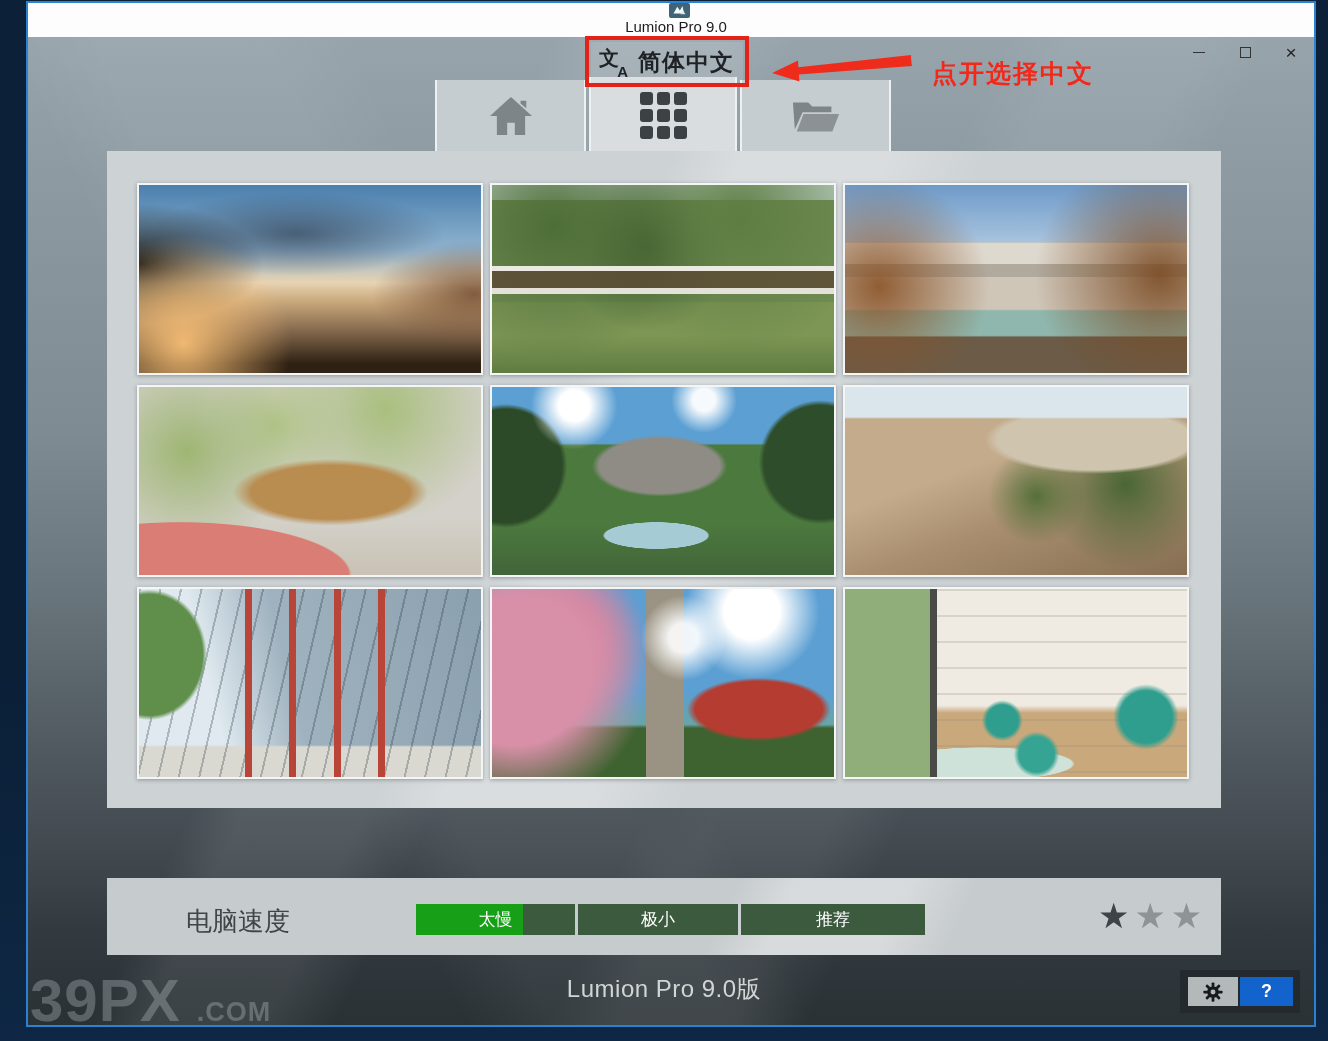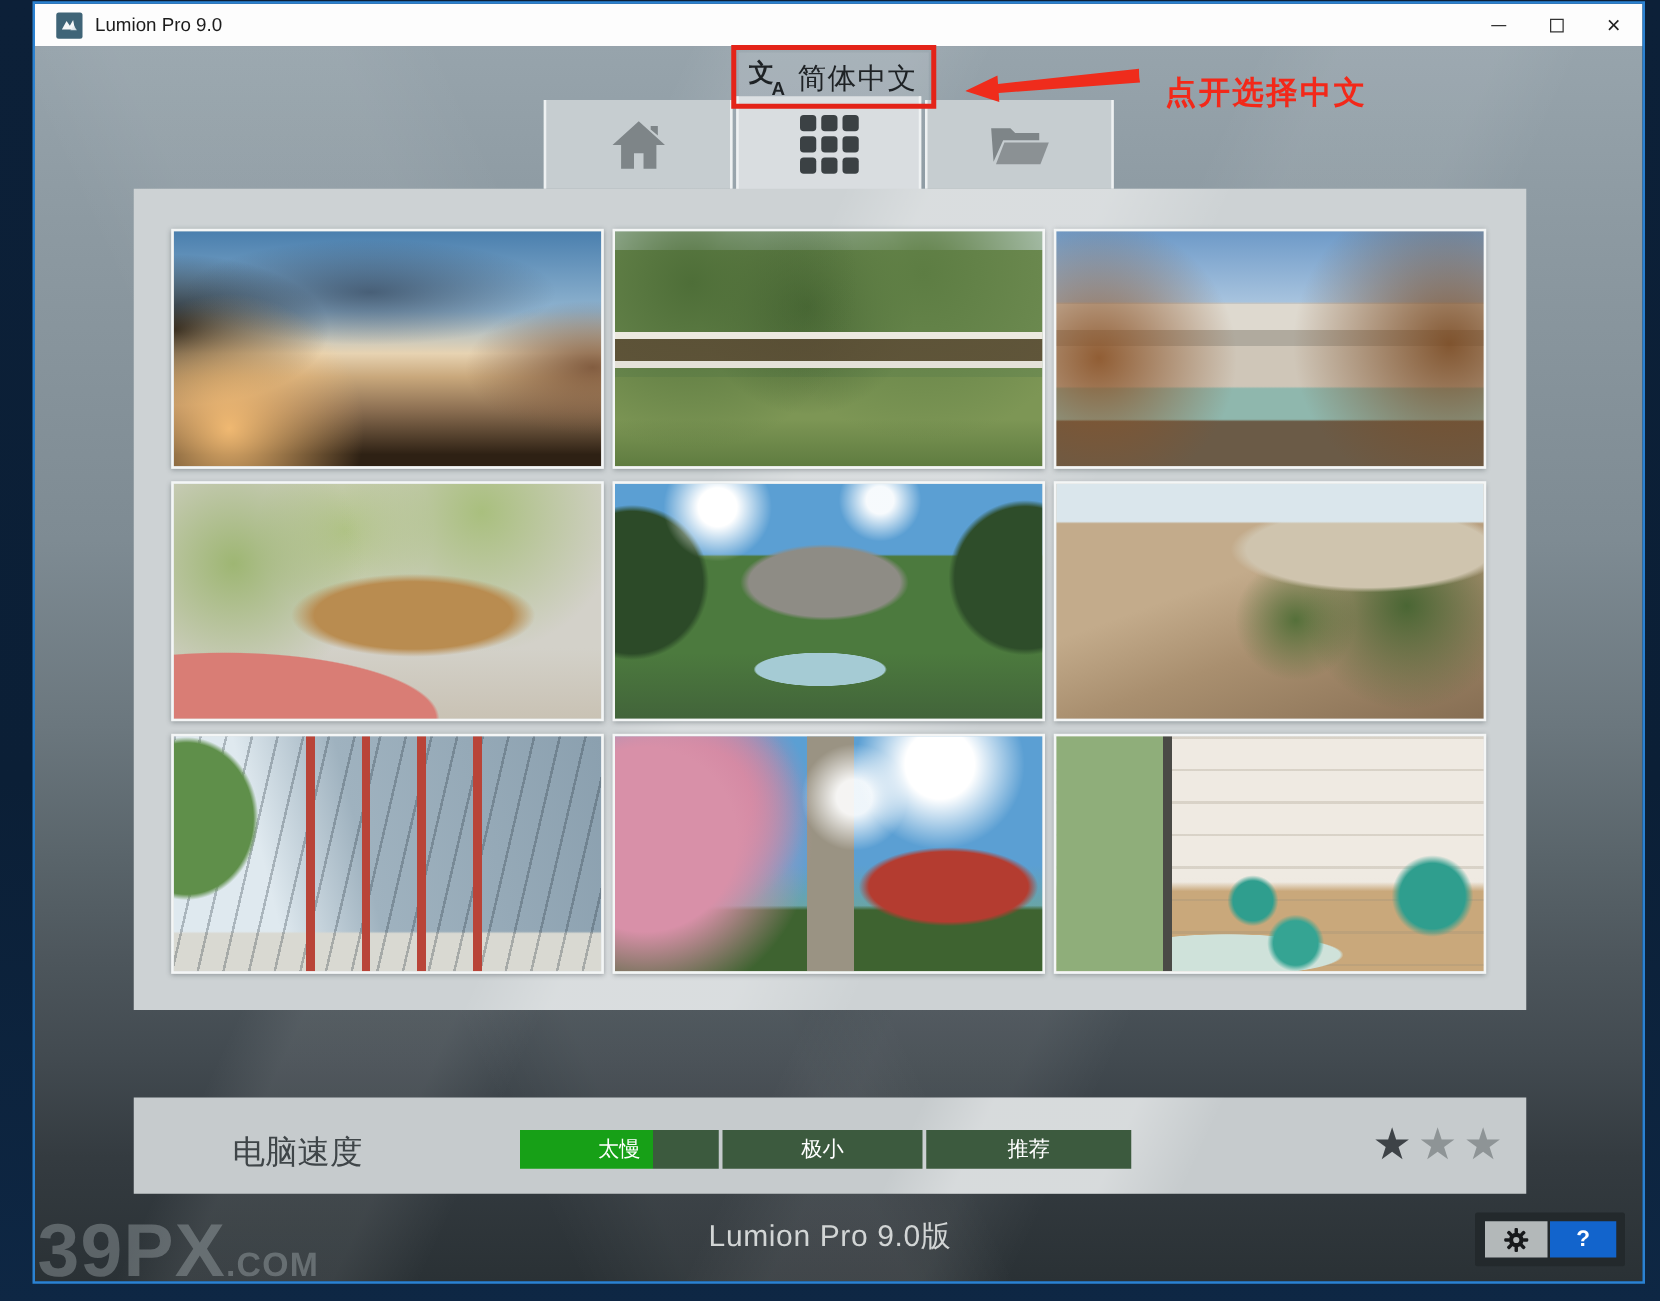--- a/index.html
+++ b/index.html
@@ -5,21 +5,21 @@
   * { margin:0; padding:0; box-sizing:border-box; }
   html,body { width:1328px; height:1041px; }
   body { font-family:"Liberation Sans","DejaVu Sans",sans-serif; background:#0a1e38; overflow:hidden; }
   #desktop { position:relative; width:1328px; height:1041px;
     background:linear-gradient(180deg,#0c2038 0%,#0b1f36 60%,#0e2744 100%); }
 
   
   .frame { position:absolute; left:26px; top:1px; width:1290px; height:1026px;
     border:2px solid #2b82d2; z-index:9; pointer-events:none; }
   .titlebar { position:absolute; left:28px; top:3px; width:1286px; height:34px;
-    background:#fdfdfd; display:flex; align-items:center; z-index:2; }
+    background:#fdfdfd; display:flex; align-items:center; z-index:2;flex-direction:column; }
   .app-logo { width:21px; height:21px; margin-left:17px; border-radius:2px; background:#3f6477;
     display:flex; align-items:center; justify-content:center; }
   .title-text { margin-left:10px; font-size:15px; color:#1c1c1c; }
   .win-controls { margin-left:auto; display:flex; height:34px; }
   .win-btn { width:46px; height:34px; display:flex; align-items:center; justify-content:center; color:#222; }
   .glyph-min { width:12px; height:0; border-top:1.6px solid #333; }
   .glyph-max { width:11px; height:11px; border:1.4px solid #333; }
   .glyph-close { font-size:19px; line-height:19px; color:#222; }
 
   
@@ -29,21 +29,21 @@
       linear-gradient(245deg, rgba(255,255,255,0) 0 55%, rgba(255,255,255,.05) 60% 70%, rgba(255,255,255,0) 75%),
       linear-gradient(180deg,#97a4ac 0%,#8d9aa2 14%,#7e8b93 40%,#6b777e 55%,#59646a 66%,#4d565c 74%,#424a50 82%,#343b40 90%,#2a3135 100%); }
 
   
   .lang-btn { position:absolute; left:591px; top:42px; width:152px; height:40px; z-index:3;
     display:flex; align-items:center; gap:9px; padding-left:8px;
     background:rgba(255,255,255,.10); color:#1e2225; }
   .ti { position:relative; width:30px; height:30px; }
   .ti .zh { position:absolute; left:0; top:-2px; font-size:20px; font-weight:bold; }
   .ti .en { position:absolute; right:1px; bottom:-3px; font-size:15px; font-weight:bold; }
-  .lang-label { font-size:23px; letter-spacing:1px; }
+  .lang-label { font-size:23px; letter-spacing:1px;font-weight:bold; }
   .red-box { position:absolute; left:585px; top:36px; width:164px; height:51px;
     border:4px solid #e42318; z-index:4; }
   .annot-arrow { position:absolute; left:772px; top:56px; width:140px; height:24px; z-index:4;
     background:#ef2c1c; transform:rotate(-4deg);
     clip-path:polygon(0 50%, 19% 6%, 19% 34%, 100% 16%, 100% 62%, 19% 64%, 19% 94%); }
   .annot-text { position:absolute; left:932px; top:57px; z-index:4;
     font-size:25px; font-weight:bold; color:#f32819; letter-spacing:2px; }
 
   
   .tab { position:absolute; top:80px; width:151px; height:71px; z-index:2;
@@ -129,38 +129,38 @@
 
   
   .speed-bar { position:absolute; left:107px; top:878px; width:1114px; height:77px; z-index:2;
     background:linear-gradient(115deg, rgba(255,255,255,0) 0 55%, rgba(255,255,255,.3) 60% 70%, rgba(255,255,255,0) 76%), #c6cbcd; }
   .speed-label { position:absolute; left:143px; top:904px; z-index:3; font-size:26px; color:#3f4548;margin-left:43px; }
   .speed-btn { position:absolute; top:904px; height:31px; z-index:3; display:flex; align-items:center; justify-content:center;
     color:#fff; font-size:17px; background:#3c5a3e; }
   .speed-btn.b1 { left:416px; width:159px; background:linear-gradient(90deg,#17a017 0 67%,#3c5a3e 67%); }
   .speed-btn.b1 span { width:67%; text-align:center; }
   .speed-btn.b2 { left:578px; width:160px; }
-  .speed-btn.b3 { left:741px; width:164px; }
+  .speed-btn.b3 { left:741px; width:184px; }
   .stars { position:absolute; left:1098px; top:897px; z-index:3; display:flex; gap:5px; }
   .star::before { content:"★"; font-size:35px; line-height:38px; color:#8e9496; }
   .star.filled::before { color:#3e4347; }
 
   
   .version { position:absolute; left:0; top:973px; width:1328px; z-index:2; text-align:center;
     font-size:24px; color:#d2d5d5; letter-spacing:.5px; }
   .util-box { position:absolute; left:1180px; top:970px; width:120px; height:43px; z-index:3;
     background:#23292c; border-radius:2px; }
   .gear-btn { position:absolute; left:8px; top:7px; width:50px; height:29px; background:#b3b8b9;
     display:flex; align-items:center; justify-content:center; }
   .help-btn { position:absolute; left:60px; top:7px; width:53px; height:29px; background:#1264cc;
     display:flex; align-items:center; justify-content:center; color:#fff; font-size:18px; font-weight:bold; }
   .watermark { position:absolute; left:30px; top:966px; z-index:3; display:flex; align-items:baseline;
     color:rgba(190,199,204,.33); font-weight:bold; letter-spacing:1px; }
   .wm-big { font-size:60px; }
-  .wm-small { font-size:27px; }
+  .wm-small { font-size:27px;margin-left:16px; }
 </style>
 </head>
 <body>
 
 <div id="desktop">
 
   <div class="app-bg"></div>
 
   <div class="titlebar">
     <span class="app-logo">

